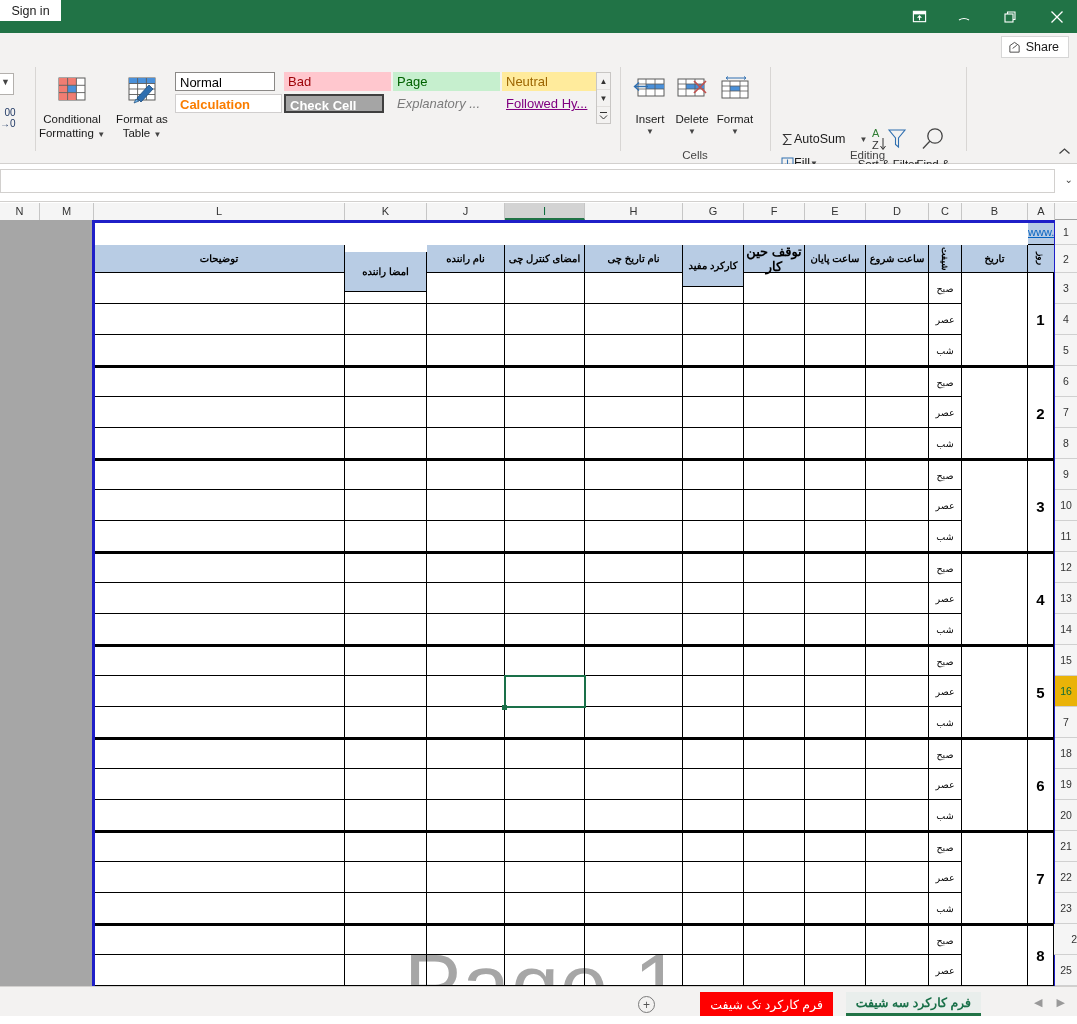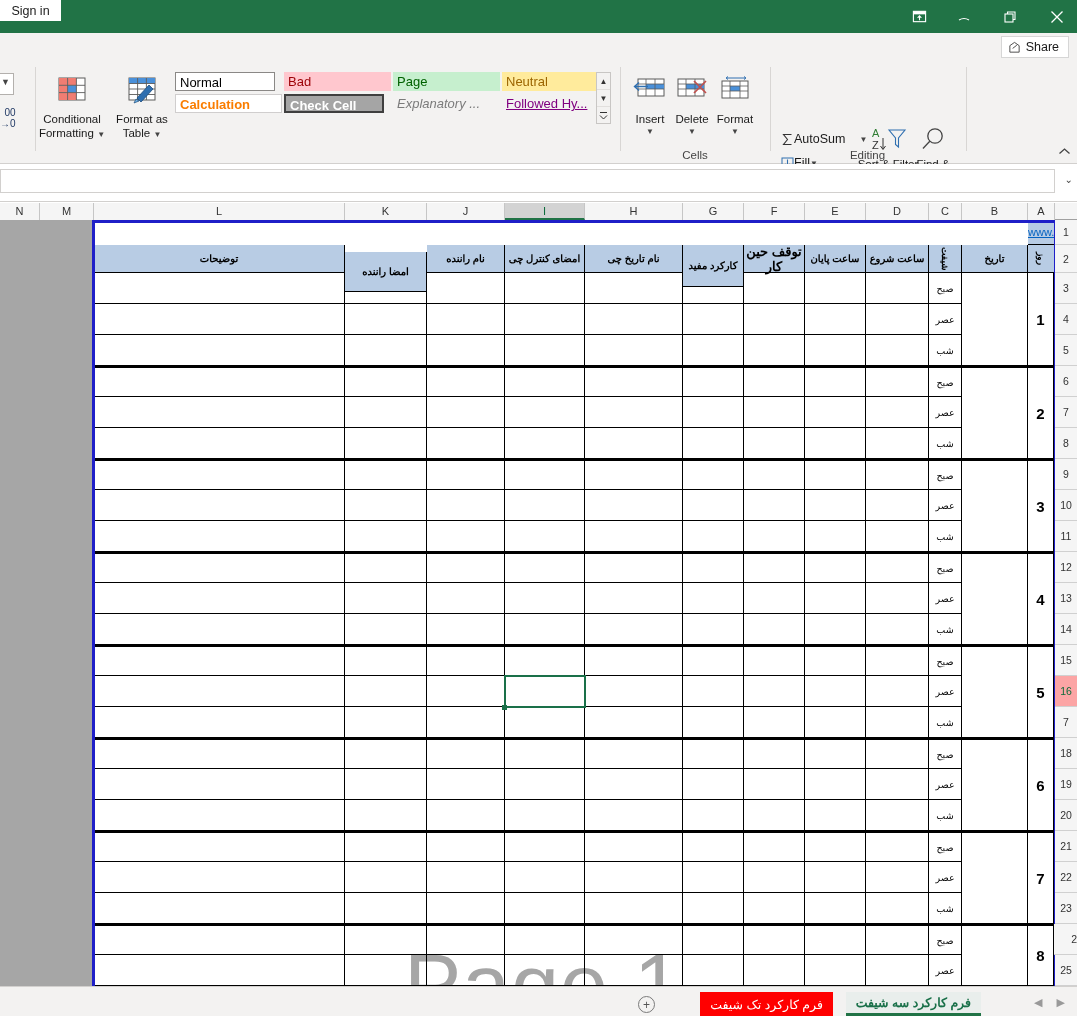--- a/index.html
+++ b/index.html
@@ -159,21 +159,21 @@
   #rowhdr {
     position: absolute; right: 0; top: 17px; width: 22px; height: 766px;
     background: #f5f5f5; border-left: 1px solid #a0a0a0;
   }
   .rh {
     position: absolute; right: 0; width: 22px;
     font-size: 10.5px; color: #333; text-align: center;
     border-bottom: 1px solid #d0d0d0; background: #f5f5f5;
     display: flex; align-items: center; justify-content: center;
   }
-  .rh.sel { background: #fca5a5; color: #0b6b3a; }
+  .rh.sel { background: #eab308; color: #0b6b3a; }
 
   #gray-left {
     position: absolute; left: 0; top: 17px; width: 94px; height: 766px;
     background: #a6a6a6;
   }
 
   #sheetarea {
     position: absolute; left: 94px; top: 17px; width: 961px; height: 766px;
     background: #ffffff;
   }

